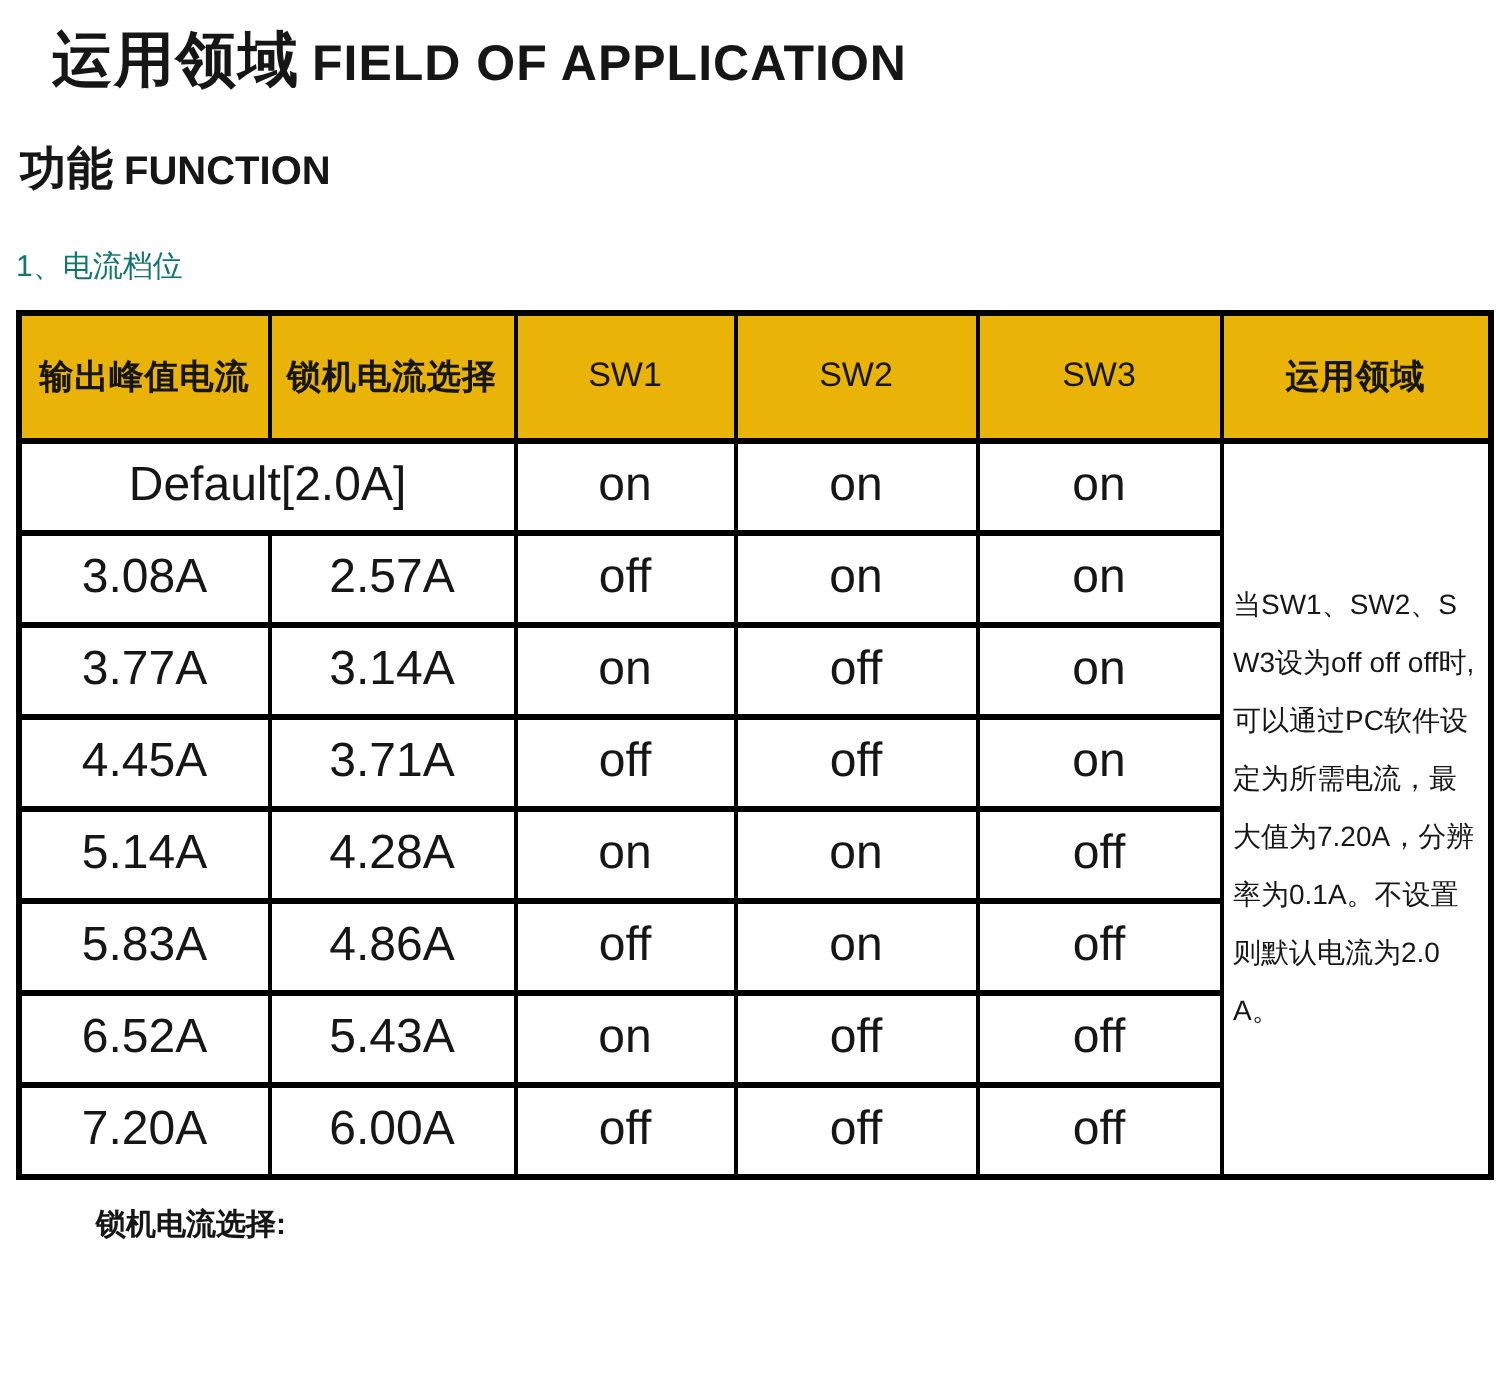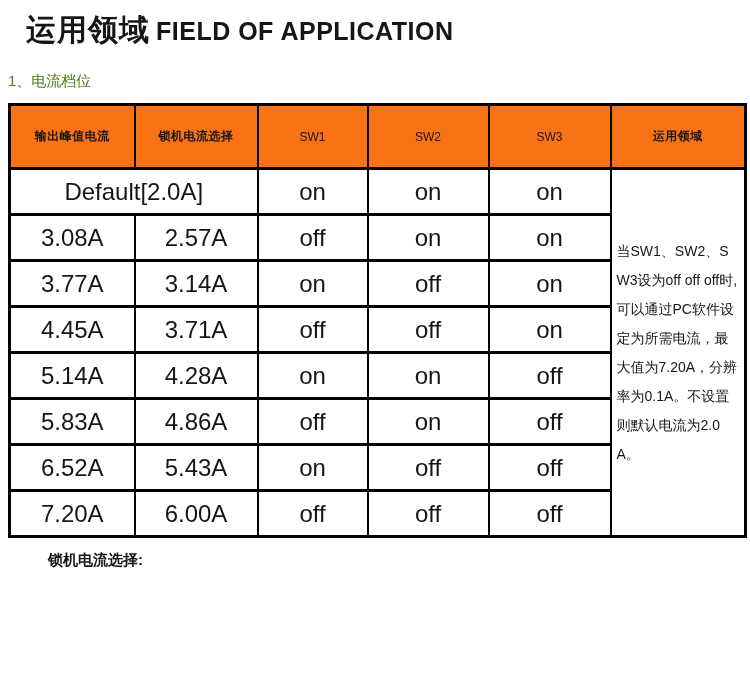--- a/index.html
+++ b/index.html
@@ -23,41 +23,41 @@
     font-size: 17px;
     line-height: 28px;
     text-indent: 1.3em;
     letter-spacing: 0.4px;
   }
 
   h2.sec-title { margin: 25px 0 0 2px; font-weight: bold; line-height: 1.1; }
   h2.sec-title .zh { font-size: 23px; letter-spacing: 0.5px; }
   h2.sec-title .en { font-size: 20px; margin-left: 5px; }
 
-  .list-label { margin: 25px 0 0 0; font-size: 15px; color: #4d7c0f; }
+  .list-label { margin: 25px 0 0 0; font-size: 15px; color: #0f766e; }
 
   table.gear-table {
     border-collapse: collapse;
     table-layout: fixed;
     width: 736px;
     margin: 12px 0 0 0;
     border: 3px solid #000;
   }
   .gear-table th, .gear-table td {
     border: 2px solid #000;
     border-top-width: 3px;
     border-bottom-width: 3px;
     text-align: center;
     vertical-align: middle;
     padding: 0;
     overflow: hidden;
   }
   .gear-table thead tr { height: 64px; }
   .gear-table tbody tr { height: 46px; }
-  .gear-table th { background: #f97316; font-size: 12px; }
+  .gear-table th { background: #eab308; font-size: 17px; }
   .gear-table th.zh-head { font-weight: 700; letter-spacing: 0.5px; }
   .gear-table th.sw-head { font-weight: 400; margin-top: 26px; }
   .gear-table td { font-size: 24px; font-weight: 400; }
   .gear-table td.note-cell {
     text-align: left;
     font-size: 14px;
     line-height: 29px;
     padding: 4px 5px;
     word-break: break-all;
     font-weight: 400;
@@ -67,20 +67,23 @@
 </head>
 <body>
 
 <div class="page">
 
   <h1 class="sec-title">
     <span class="zh">运用领域</span><span class="en">FIELD OF APPLICATION</span>
   </h1>
 
 
+  <h2 class="sec-title">
+    <span class="zh">功能</span><span class="en">FUNCTION</span>
+  </h2>
 
   <div class="list-label">1、电流档位</div>
 
   <table class="gear-table">
     <colgroup>
       <col style="width:125px">
       <col style="width:123px">
       <col style="width:110px">
       <col style="width:121px">
       <col style="width:122px">

